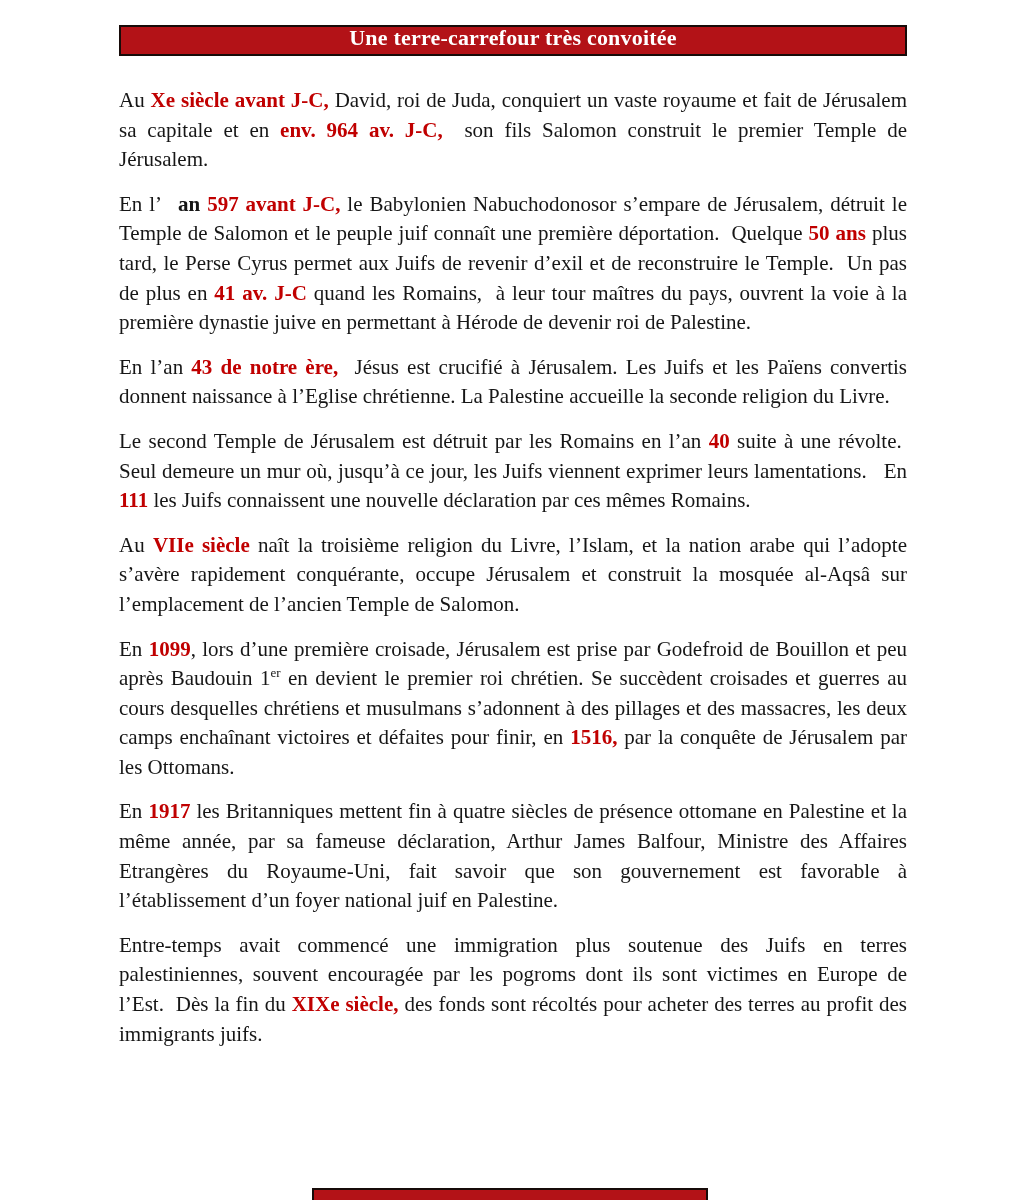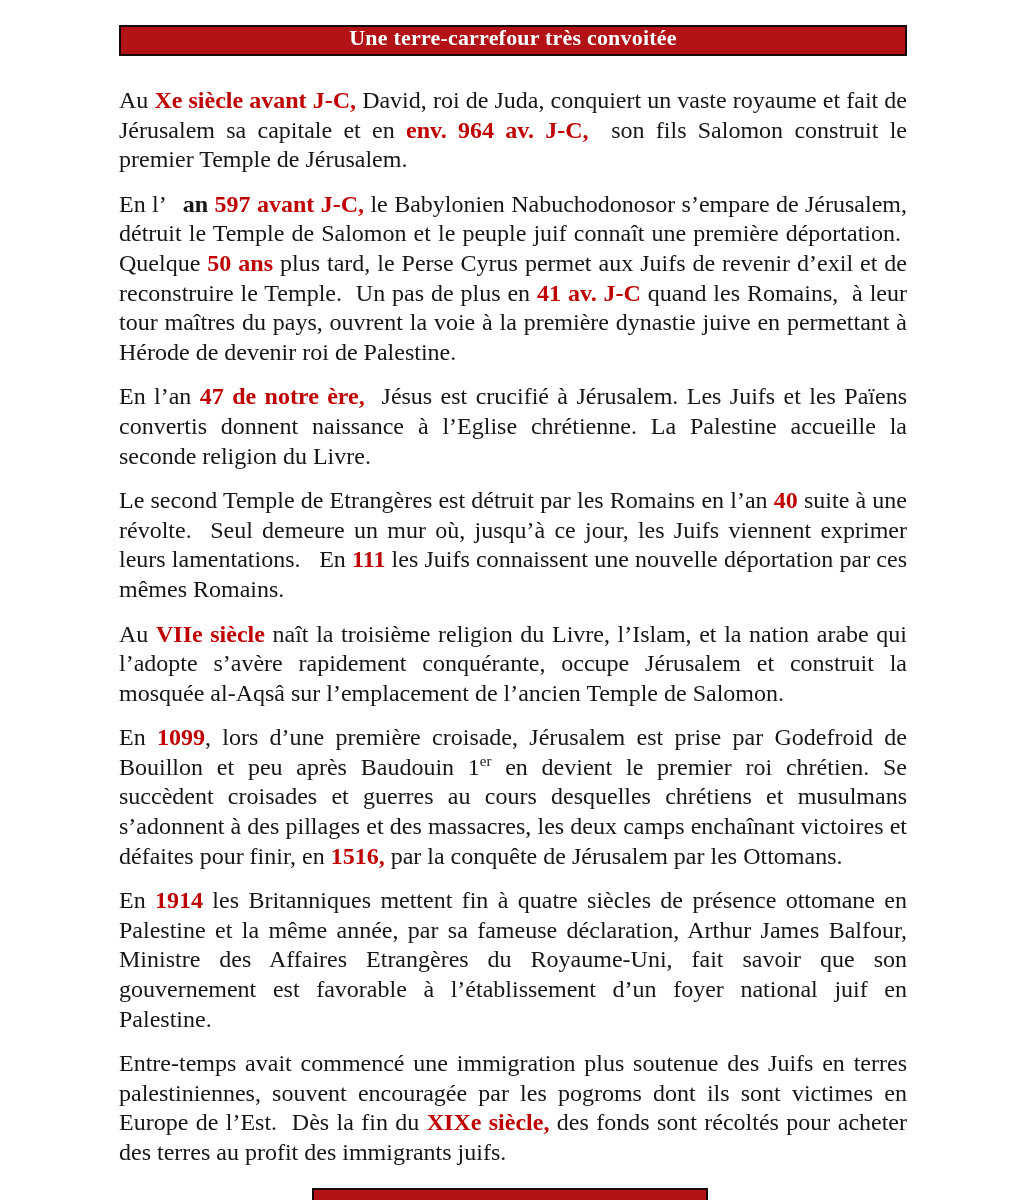--- a/index.html
+++ b/index.html
@@ -38,21 +38,21 @@
     font-weight:bold;
     font-size:22px;
     letter-spacing:0.2px;
     line-height:1;
     padding-bottom:2px;
   }
   .doc-body{
     box-sizing:border-box;
     margin:30px 0 0 119px;
     width:788px;
-    font-size:24px;
+    font-size:21px;
     line-height:29.6px;
     text-align:justify;
   }
   .para{margin:0 0 15px 0;}
   .para:last-child{margin-bottom:3px;}
   .rb{color:var(--highlight-red);font-weight:bold;}
   .b{font-weight:bold;margin-left:16px;}
   .para sup{font-size:0.62em;line-height:0;}
   .next-banner{
     position:absolute;
@@ -71,23 +71,23 @@
 
 <div class="page">
 
   <div class="banner">
     <span class="banner-title">Une terre-carrefour très convoitée</span>
   </div>
 
   <div class="doc-body">
       <p class="para"><span>Au </span><span class="rb">Xe siècle avant J-C,</span><span> David, roi de Juda, conquiert un vaste royaume et fait de Jérusalem sa capitale et en </span><span class="rb">env. 964 av. J-C,</span><span>&nbsp; son fils Salomon construit le premier Temple de Jérusalem.</span></p>
       <p class="para"><span>En l’</span><span class="b">an </span><span class="rb">597 avant J-C,</span><span> le Babylonien Nabuchodonosor s’empare de Jérusalem, détruit le Temple de Salomon et le peuple juif connaît une première déportation.&nbsp; Quelque </span><span class="rb">50 ans</span><span> plus tard, le Perse Cyrus permet aux Juifs de revenir d’exil et de reconstruire le Temple.&nbsp; Un pas de plus en </span><span class="rb">41 av. J-C</span><span> quand les Romains,&nbsp; à leur tour maîtres du pays, ouvrent la voie à la première dynastie juive en permettant à Hérode de devenir roi de Palestine.</span></p>
-      <p class="para"><span>En l’an </span><span class="rb">47 de notre ère,</span><span>&nbsp; Jésus est crucifié à Jérusalem. Les Juifs et les Païens convertis donnent naissance à l’Eglise chrétienne. La Palestine accueille la seconde religion du Livre.</span></p>
-      <p class="para"><span>Le second Temple de Etrangères est détruit par les Romains en l’an </span><span class="rb">40</span><span> suite à une révolte.&nbsp; Seul demeure un mur où, jusqu’à ce jour, les Juifs viennent exprimer leurs lamentations.&nbsp;&nbsp; En </span><span class="rb">111</span><span> les Juifs connaissent une nouvelle déportation par ces mêmes Romains.</span></p>
+      <p class="para"><span>En l’an </span><span class="rb">43 de notre ère,</span><span>&nbsp; Jésus est crucifié à Jérusalem. Les Juifs et les Païens convertis donnent naissance à l’Eglise chrétienne. La Palestine accueille la seconde religion du Livre.</span></p>
+      <p class="para"><span>Le second Temple de Jérusalem est détruit par les Romains en l’an </span><span class="rb">40</span><span> suite à une révolte.&nbsp; Seul demeure un mur où, jusqu’à ce jour, les Juifs viennent exprimer leurs lamentations.&nbsp;&nbsp; En </span><span class="rb">111</span><span> les Juifs connaissent une nouvelle déclaration par ces mêmes Romains.</span></p>
       <p class="para"><span>Au </span><span class="rb">VIIe siècle</span><span> naît la troisième religion du Livre, l’Islam, et la nation arabe qui l’adopte s’avère rapidement conquérante, occupe Jérusalem et construit la mosquée al-Aqsâ sur l’emplacement de l’ancien Temple de Salomon.</span></p>
       <p class="para"><span>En </span><span class="rb">1099</span><span>, lors d’une première croisade, Jérusalem est prise par Godefroid de Bouillon et peu après Baudouin 1</span><sup>er</sup><span> en devient le premier roi chrétien. Se succèdent croisades et guerres au cours desquelles chrétiens et musulmans s’adonnent à des pillages et des massacres, les deux camps enchaînant victoires et défaites pour finir, en </span><span class="rb">1516,</span><span> par la conquête de Jérusalem par les Ottomans.</span></p>
-      <p class="para"><span>En </span><span class="rb">1914</span><span> les Britanniques mettent fin à quatre siècles de présence ottomane en Palestine et la même année, par sa fameuse déclaration, Arthur James Balfour, Ministre des Affaires Etrangères du Royaume-Uni, fait savoir que son gouvernement est favorable à l’établissement d’un foyer national juif en Palestine.</span></p>
+      <p class="para"><span>En </span><span class="rb">1917</span><span> les Britanniques mettent fin à quatre siècles de présence ottomane en Palestine et la même année, par sa fameuse déclaration, Arthur James Balfour, Ministre des Affaires Etrangères du Royaume-Uni, fait savoir que son gouvernement est favorable à l’établissement d’un foyer national juif en Palestine.</span></p>
       <p class="para"><span>Entre-temps avait commencé une immigration plus soutenue des Juifs en terres palestiniennes, souvent encouragée par les pogroms dont ils sont victimes en Europe de l’Est.&nbsp; Dès la fin du </span><span class="rb">XIXe siècle,</span><span> des fonds sont récoltés pour acheter des terres au profit des immigrants juifs.</span></p>
     </div>
 
   <div class="next-banner"></div>
 
 </div>
 
 </body></html>

